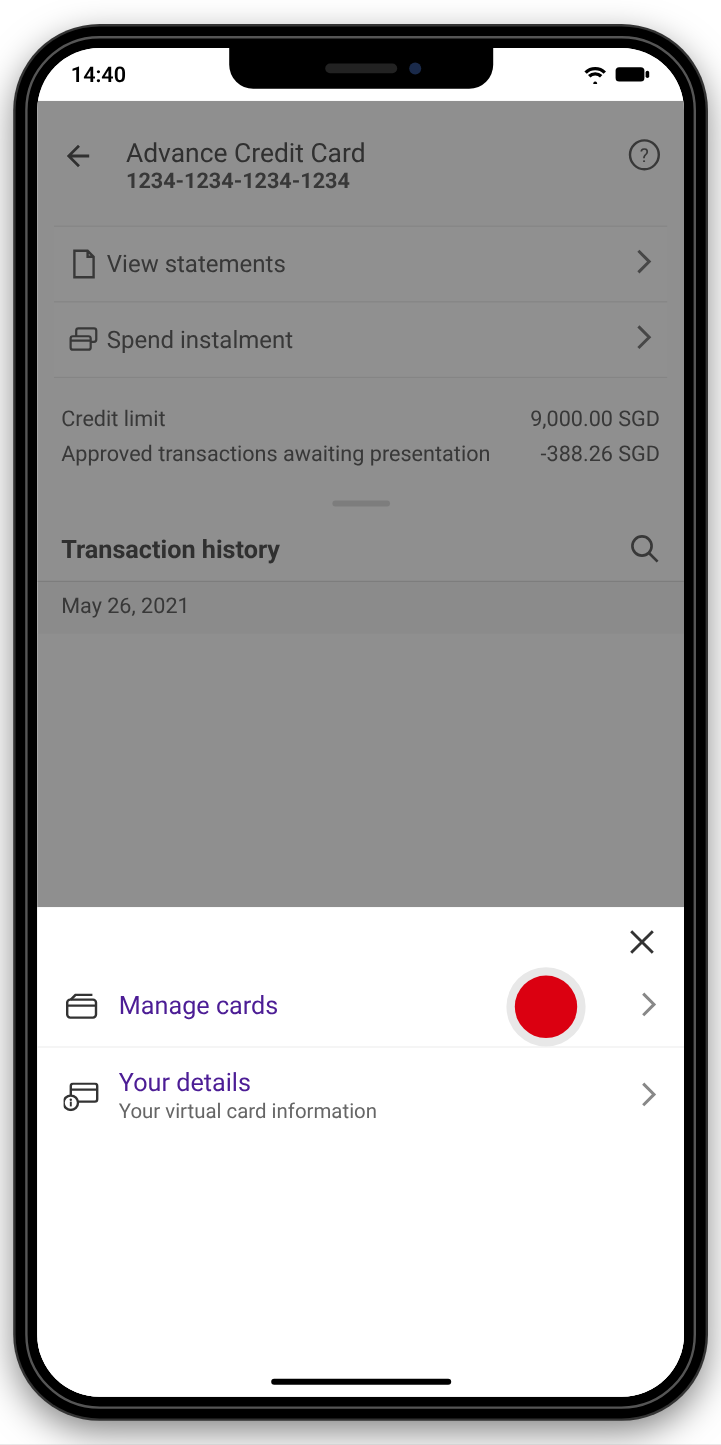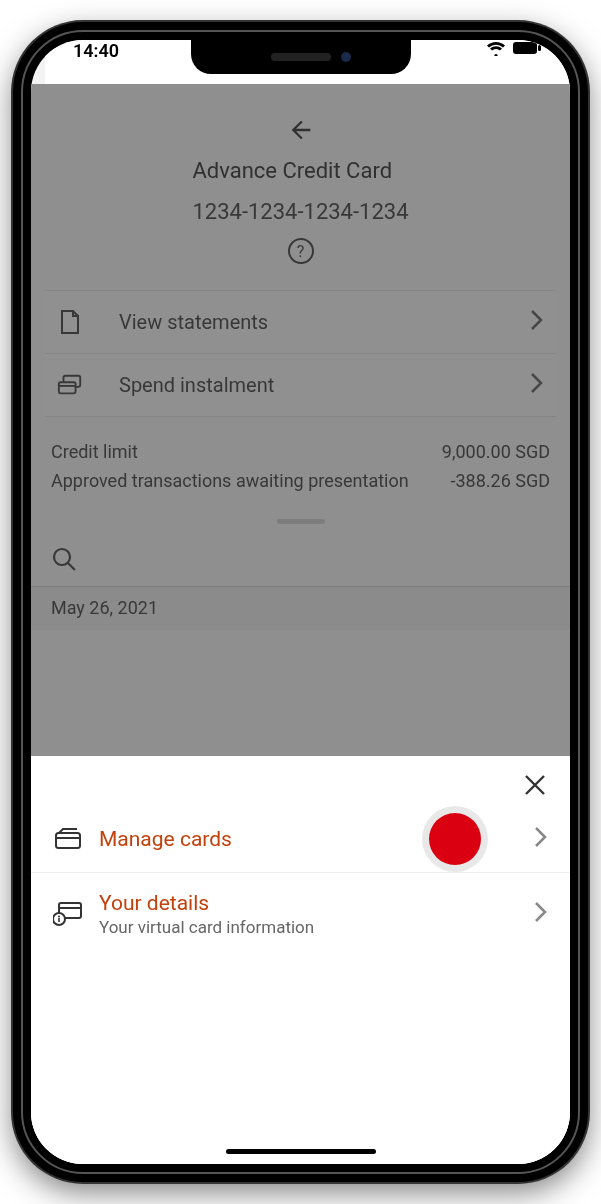--- a/index.html
+++ b/index.html
@@ -67,25 +67,25 @@
     position: absolute;
     right: 60px;
     width: 10px;
     height: 10px;
     background: #1a2a4a;
     border-radius: 50%;
   }
   .status-bar {
     position: absolute;
     top: 0;
-    left: 14px;
+    left: 0;
     right: 0;
     height: 44px;
     display: flex;
-    align-items: flex-start;
+    align-items: center;
     justify-content: space-between;
     padding: 0 28px;
     z-index: 40;
     background: #fff;
   }
   .status-time {
     font-size: 18px;
     font-weight: 600;
     color: #000;
   }
@@ -112,42 +112,41 @@
     left: 0;
     right: 0;
     height: 672px;
     background: rgba(60,60,60,0.55);
     z-index: 20;
     pointer-events: none;
   }
 
   .header {
     display: flex;
-    align-items: center;
-    gap: 14px;
+    gap: 26px;
     padding: 32px 20px 20px 20px;
-    flex-direction: column;
   }
   .back-icon {
     width: 28px;
     height: 28px;
     flex: 0 0 auto;
   }
   .header-text {
     flex: 1;
   }
   .header-title {
     font-size: 22px;
     color: #222;
     font-weight: 400;
   }
   .header-sub {
-    font-size: 22px;
+    font-size: 18px;
     color: #333;
-    margin-top: 16px;
+    margin-top: 0;
+    font-weight: bold;
   }
   .help-circle {
     width: 26px;
     height: 26px;
     border: 2px solid #333;
     border-radius: 50%;
     display: flex;
     align-items: center;
     justify-content: center;
     font-size: 16px;
@@ -155,21 +154,21 @@
     flex: 0 0 auto;
   }
 
   .action-list {
     padding: 0 14px;
     margin-top: 6px;
   }
   .action-item {
     display: flex;
     align-items: center;
-    gap: 36px;
+    gap: 6px;
     padding: 18px 12px;
     background: #f7f7f7;
     border-top: 1px solid #ddd;
   }
   .action-item:first-child {
     border-top: 1px solid #ddd;
   }
   .action-item:last-child {
     border-bottom: 1px solid #ddd;
   }
@@ -278,21 +277,21 @@
     flex: 0 0 auto;
     display: flex;
     align-items: center;
     justify-content: center;
   }
   .sheet-text {
     flex: 1;
   }
   .sheet-label {
     font-size: 21px;
-    color: #c2410c;
+    color: #4c1d95;
   }
   .sheet-sub {
     font-size: 17px;
     color: #666;
     margin-top: 2px;
   }
 
   .red-dot-wrap {
     position: absolute;
     width: 66px;
@@ -409,20 +408,21 @@
         </div>
         <div class="balance-row">
           <span class="balance-label">Approved transactions awaiting presentation</span>
           <span class="balance-value">-388.26 SGD</span>
         </div>
       </div>
 
       <div class="drag-handle"></div>
 
       <div class="trans-header">
+        <span class="trans-title">Transaction history</span>
         <span>
           <svg width="26" height="26" viewBox="0 0 26 26">
               <circle cx="11" cy="11" r="8" fill="none" stroke="#333" stroke-width="2.2"></circle>
               <line x1="17" y1="17" x2="24" y2="24" stroke="#333" stroke-width="2.2"></line>
             </svg>
         </span>
       </div>
       <div class="date-row">May 26, 2021</div>
 
       <div class="sheet">

